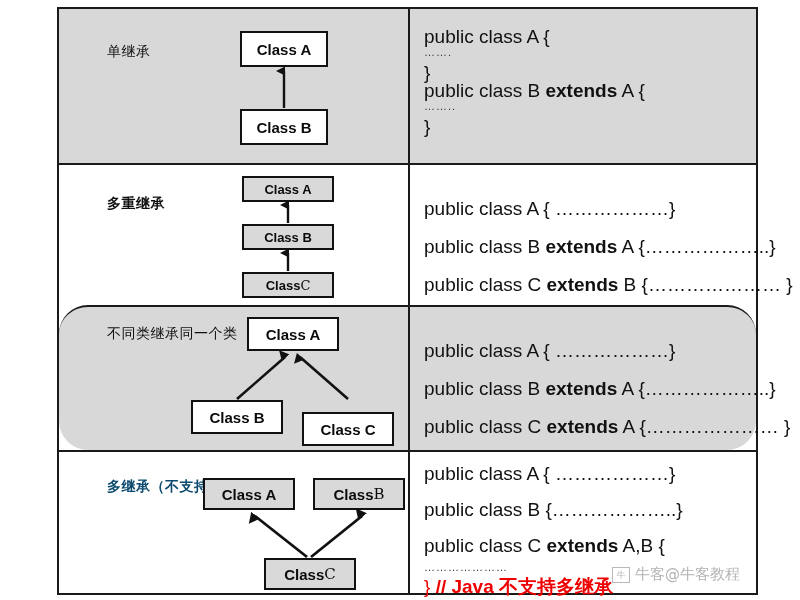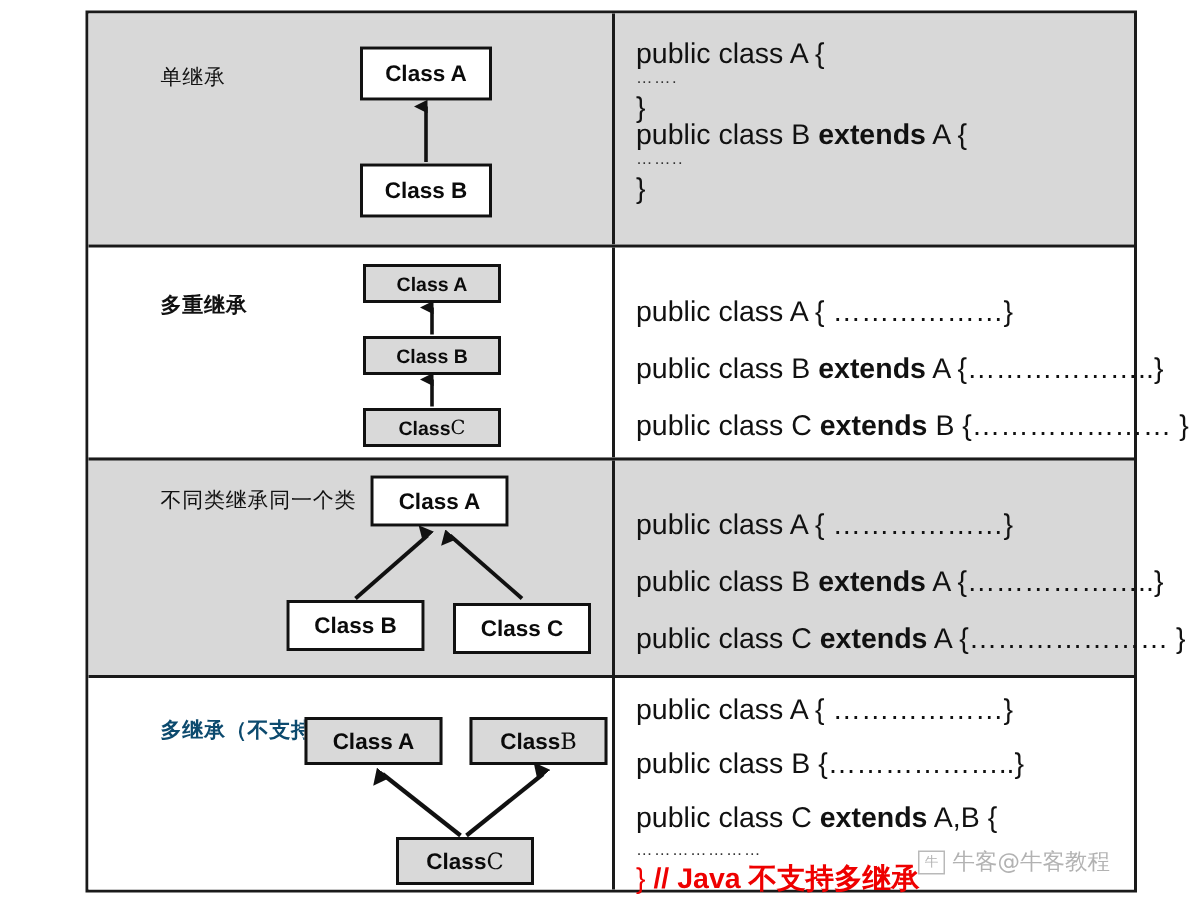--- a/index.html
+++ b/index.html
@@ -31,21 +31,21 @@
   }
 
   .row {
     position: absolute;
     left: 0;
     width: 100%;
     display: block;
   }
   .row.r1 { top: 0px;   height: 154px; }
   .row.r2 { top: 154px; height: 142px; }
-  .row.r3 { top: 296px; height: 145px; }
+  .row.r3 { top: 296px; height: 145px; border-radius: 29px; }
   .row.r4 { top: 441px; height: 143px; }
 
   .row.sep { border-top: 2px solid #1a1a1a; }
 
   .row.shaded { background: #d8d8d8; }
   .row.plain  { background: #ffffff; }
 
   
   .cell-left {
     position: absolute;
@@ -255,21 +255,21 @@
     <div class="row r3 shaded sep">
       <div class="cell-left">
         <div class="row-label lbl-r3">不同类继承同一个类</div>
 
         <div class="cbox lg" style="left:188px; top:10px; width:92px; height:34px;">
           <span>Class A</span>
         </div>
         <div class="cbox lg" style="left:132px; top:93px; width:92px; height:34px;">
           <span>Class B</span>
         </div>
-        <div class="cbox lg" style="left:243px; top:95px; width:92px; height:34px;">
+        <div class="cbox lg" style="left:243px; top:105px; width:92px; height:34px;">
           <span>Class C</span>
         </div>
 
         <svg class="arrows">
           <defs>
             <marker id="ah3" markerWidth="10" markerHeight="10" refX="5" refY="9" orient="auto-start-reverse" markerUnits="userSpaceOnUse">
               <path d="M5,0 L10,10 L0,10 Z" fill="#111111"></path>
             </marker>
           </defs>
           <line x1="178" y1="92" x2="226" y2="50" stroke="#111111" stroke-width="2.6" marker-end="url(#ah3)"></line>

